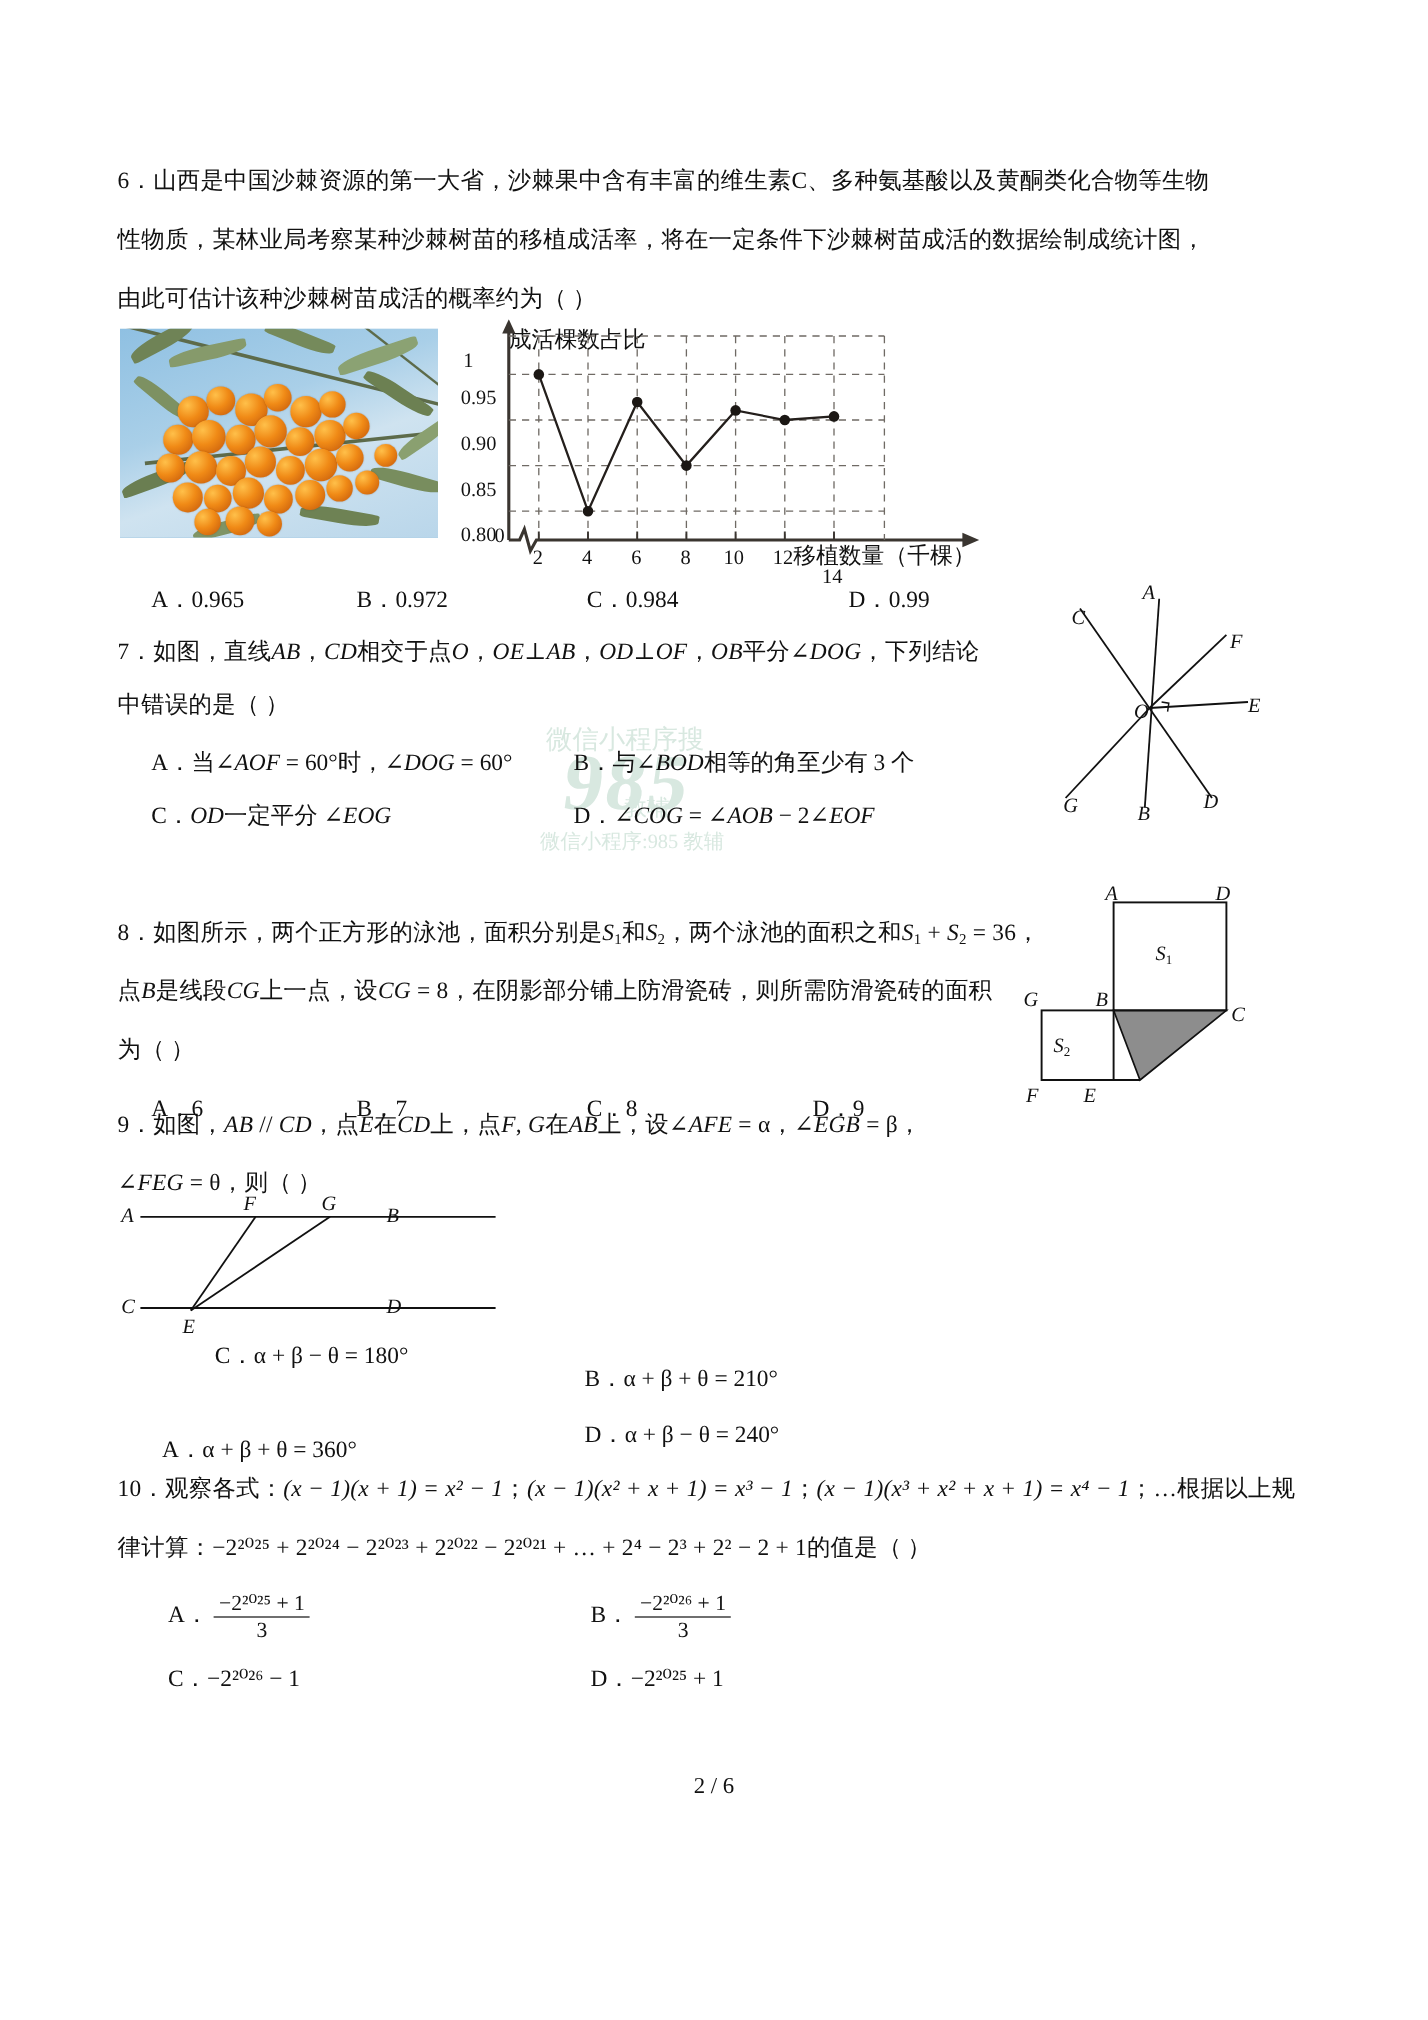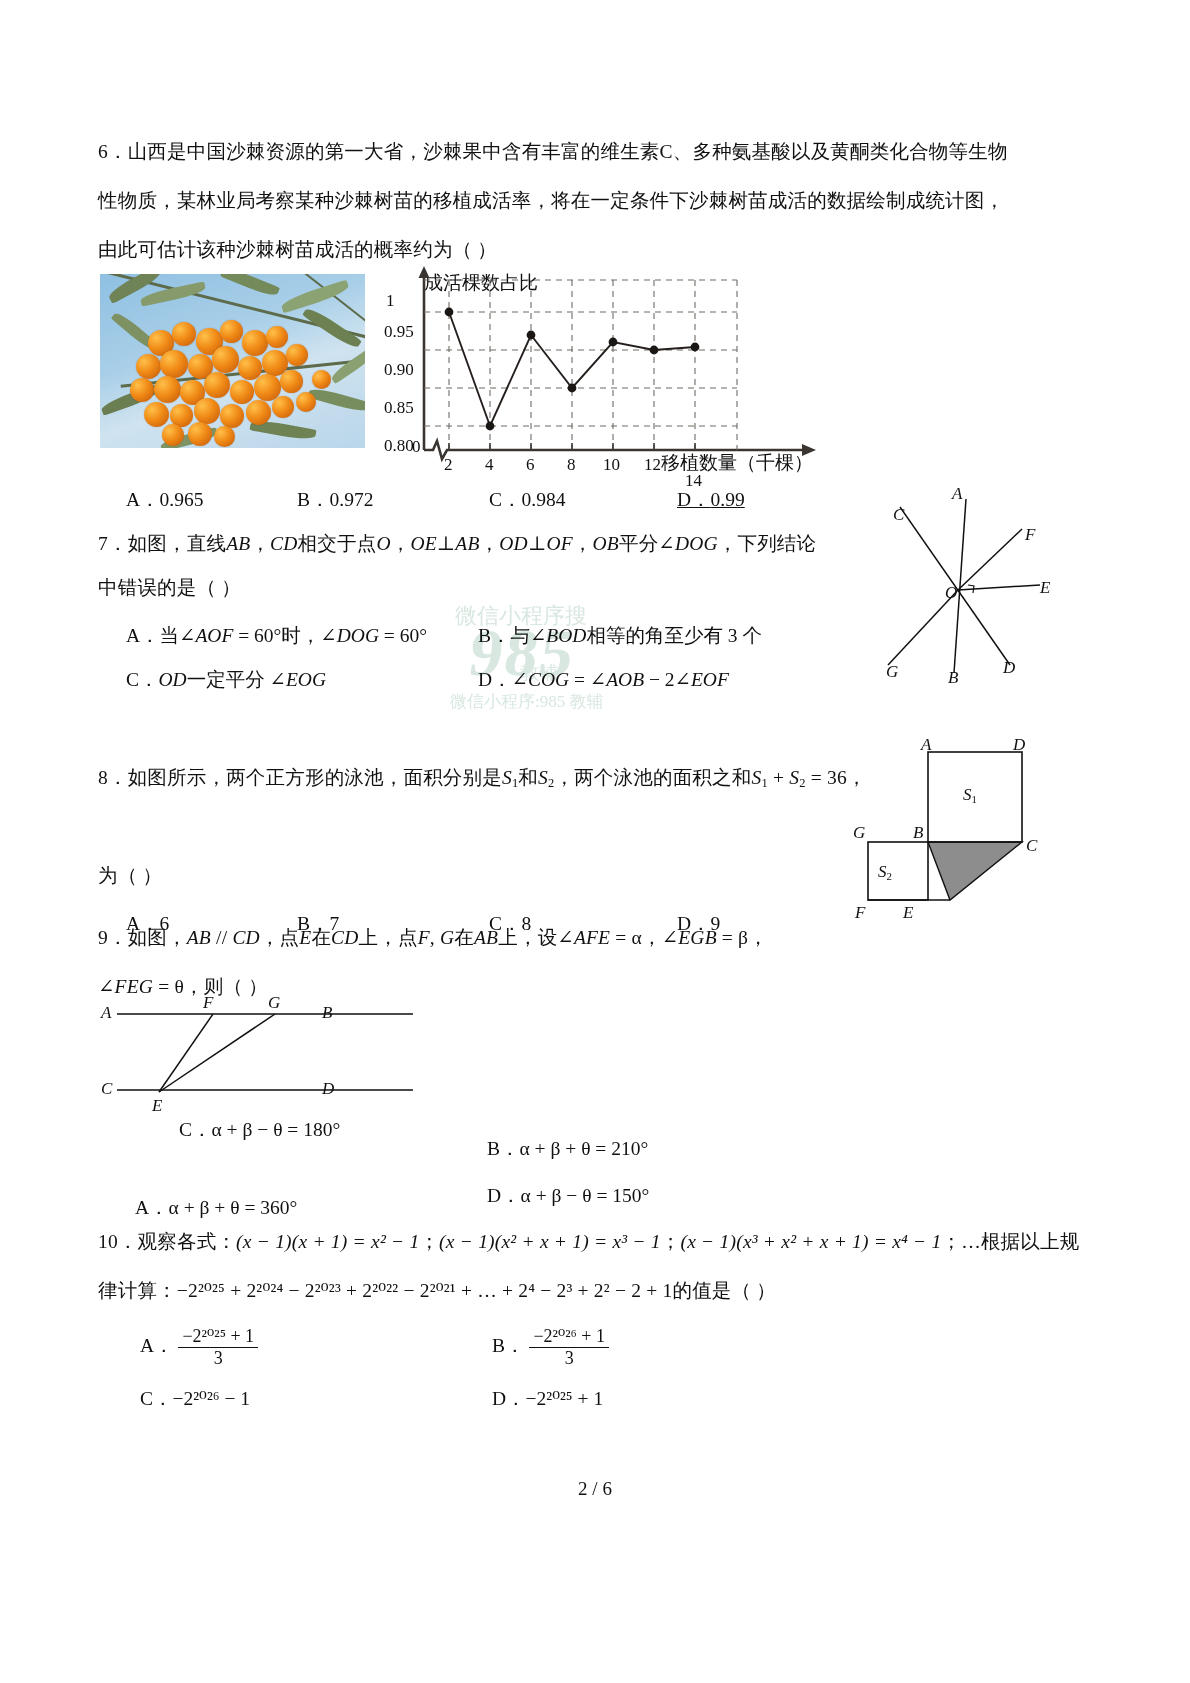--- a/index.html
+++ b/index.html
@@ -202,21 +202,21 @@
 
   <div class="opt" style="left:126px;top:486px;">
     <span>A．</span><span>0.965</span>
   </div>
   <div class="opt" style="left:297px;top:486px;">
     <span>B．</span><span>0.972</span>
   </div>
   <div class="opt" style="left:489px;top:486px;">
     <span>C．</span><span>0.984</span>
   </div>
-  <div class="opt" style="left:677px;top:486px;text-decoration:underline;">
+  <div class="opt" style="left:707px;top:486px;">
     <span>D．</span><span>0.99</span>
   </div>
 
   <div class="qline" style="left:98px;top:534px;">
     <span class="cn">7．如图，直线</span><span class="mi">AB</span><span class="cn">，</span><span class="mi">CD</span><span class="cn">相交于点</span><span class="mi">O</span><span class="cn">，</span><span class="mi">OE</span><span class="mn">⊥</span><span class="mi">AB</span><span class="cn">，</span><span class="mi">OD</span><span class="mn">⊥</span><span class="mi">OF</span><span class="cn">，</span><span class="mi">OB</span><span class="cn">平分∠</span><span class="mi">DOG</span><span class="cn">，下列结论</span>
   </div>
   <div class="qline cn" style="left:98px;top:578px;">中错误的是（ ）</div>
 
   <div class="opt" style="left:126px;top:622px;">
     <span class="cn">A．当∠</span><span class="mi">AOF</span><span class="cn"> = 60°时，∠</span><span class="mi">DOG</span><span class="mn"> = 60°</span>
@@ -253,20 +253,23 @@
   <div class="fl" style="position:absolute;left:893px;top:505px;">C</div>
   <div class="fl" style="position:absolute;left:1025px;top:525px;">F</div>
   <div class="fl" style="position:absolute;left:1040px;top:578px;">E</div>
   <div class="fl" style="position:absolute;left:945px;top:583px;">O</div>
   <div class="fl" style="position:absolute;left:948px;top:668px;">B</div>
   <div class="fl" style="position:absolute;left:886px;top:662px;">G</div>
   <div class="fl" style="position:absolute;left:1003px;top:658px;">D</div>
 
   <div class="qline" style="left:98px;top:768px;">
     <span class="cn">8．如图所示，两个正方形的泳池，面积分别是</span><span class="mi">S</span><sub>1</sub><span class="cn">和</span><span class="mi">S</span><sub>2</sub><span class="cn">，两个泳池的面积之和</span><span class="mi">S</span><sub>1</sub><span class="mn"> + </span><span class="mi">S</span><sub>2</sub><span class="mn"> = 36</span><span class="cn">，</span>
+  </div>
+  <div class="qline" style="left:98px;top:817px;">
+    <span class="cn">点</span><span class="mi">B</span><span class="cn">是线段</span><span class="mi">CG</span><span class="cn">上一点，设</span><span class="mi">CG</span><span class="mn"> = 8</span><span class="cn">，在阴影部分铺上防滑瓷砖，则所需防滑瓷砖的面积</span>
   </div>
   <div class="qline cn" style="left:98px;top:866px;">为（ ）</div>
 
   <div class="opt" style="left:126px;top:910px;">A．6</div>
   <div class="opt" style="left:297px;top:910px;">B．7</div>
   <div class="opt" style="left:489px;top:910px;">C．8</div>
   <div class="opt" style="left:677px;top:910px;">D．9</div>
 
   <div class="fig" style="left:850px;top:730px;">
     <svg width="220" height="210" viewBox="0 0 220 210">
@@ -311,21 +314,21 @@
   <div class="fl" style="position:absolute;left:203px;top:993px;">F</div>
   <div class="fl" style="position:absolute;left:268px;top:993px;">G</div>
   <div class="fl" style="position:absolute;left:322px;top:1003px;">B</div>
   <div class="fl" style="position:absolute;left:101px;top:1079px;">C</div>
   <div class="fl" style="position:absolute;left:152px;top:1096px;">E</div>
   <div class="fl" style="position:absolute;left:322px;top:1079px;">D</div>
 
   <div class="opt" style="left:135px;top:1194px;">A．α + β + θ = 360°</div>
   <div class="opt" style="left:487px;top:1135px;">B．α + β + θ = 210°</div>
   <div class="opt" style="left:135px;top:1116px;margin-left:44px;">C．α + β − θ = 180°</div>
-  <div class="opt" style="left:487px;top:1182px;">D．α + β − θ = 150°</div>
+  <div class="opt" style="left:487px;top:1182px;">D．α + β − θ = 240°</div>
 
   <div class="qline" style="left:98px;top:1232px;">
     <span class="cn">10．观察各式：</span><span class="mi">(x − 1)(x + 1) = x² − 1</span><span class="cn">；</span><span class="mi">(x − 1)(x² + x + 1) = x³ − 1</span><span class="cn">；</span><span class="mi">(x − 1)(x³ + x² + x + 1) = x⁴ − 1</span><span class="cn">；</span><span class="cn">…根据以上规</span>
   </div>
   <div class="qline" style="left:98px;top:1281px;">
     <span class="cn">律计算：</span><span class="mn">−2²⁰²⁵ + 2²⁰²⁴ − 2²⁰²³ + 2²⁰²² − 2²⁰²¹ + … + 2⁴ − 2³ + 2² − 2 + 1</span><span class="cn">的值是（  ）</span>
   </div>
 
   <div class="opt" style="left:140px;top:1326px;">
     <span>A．</span>

